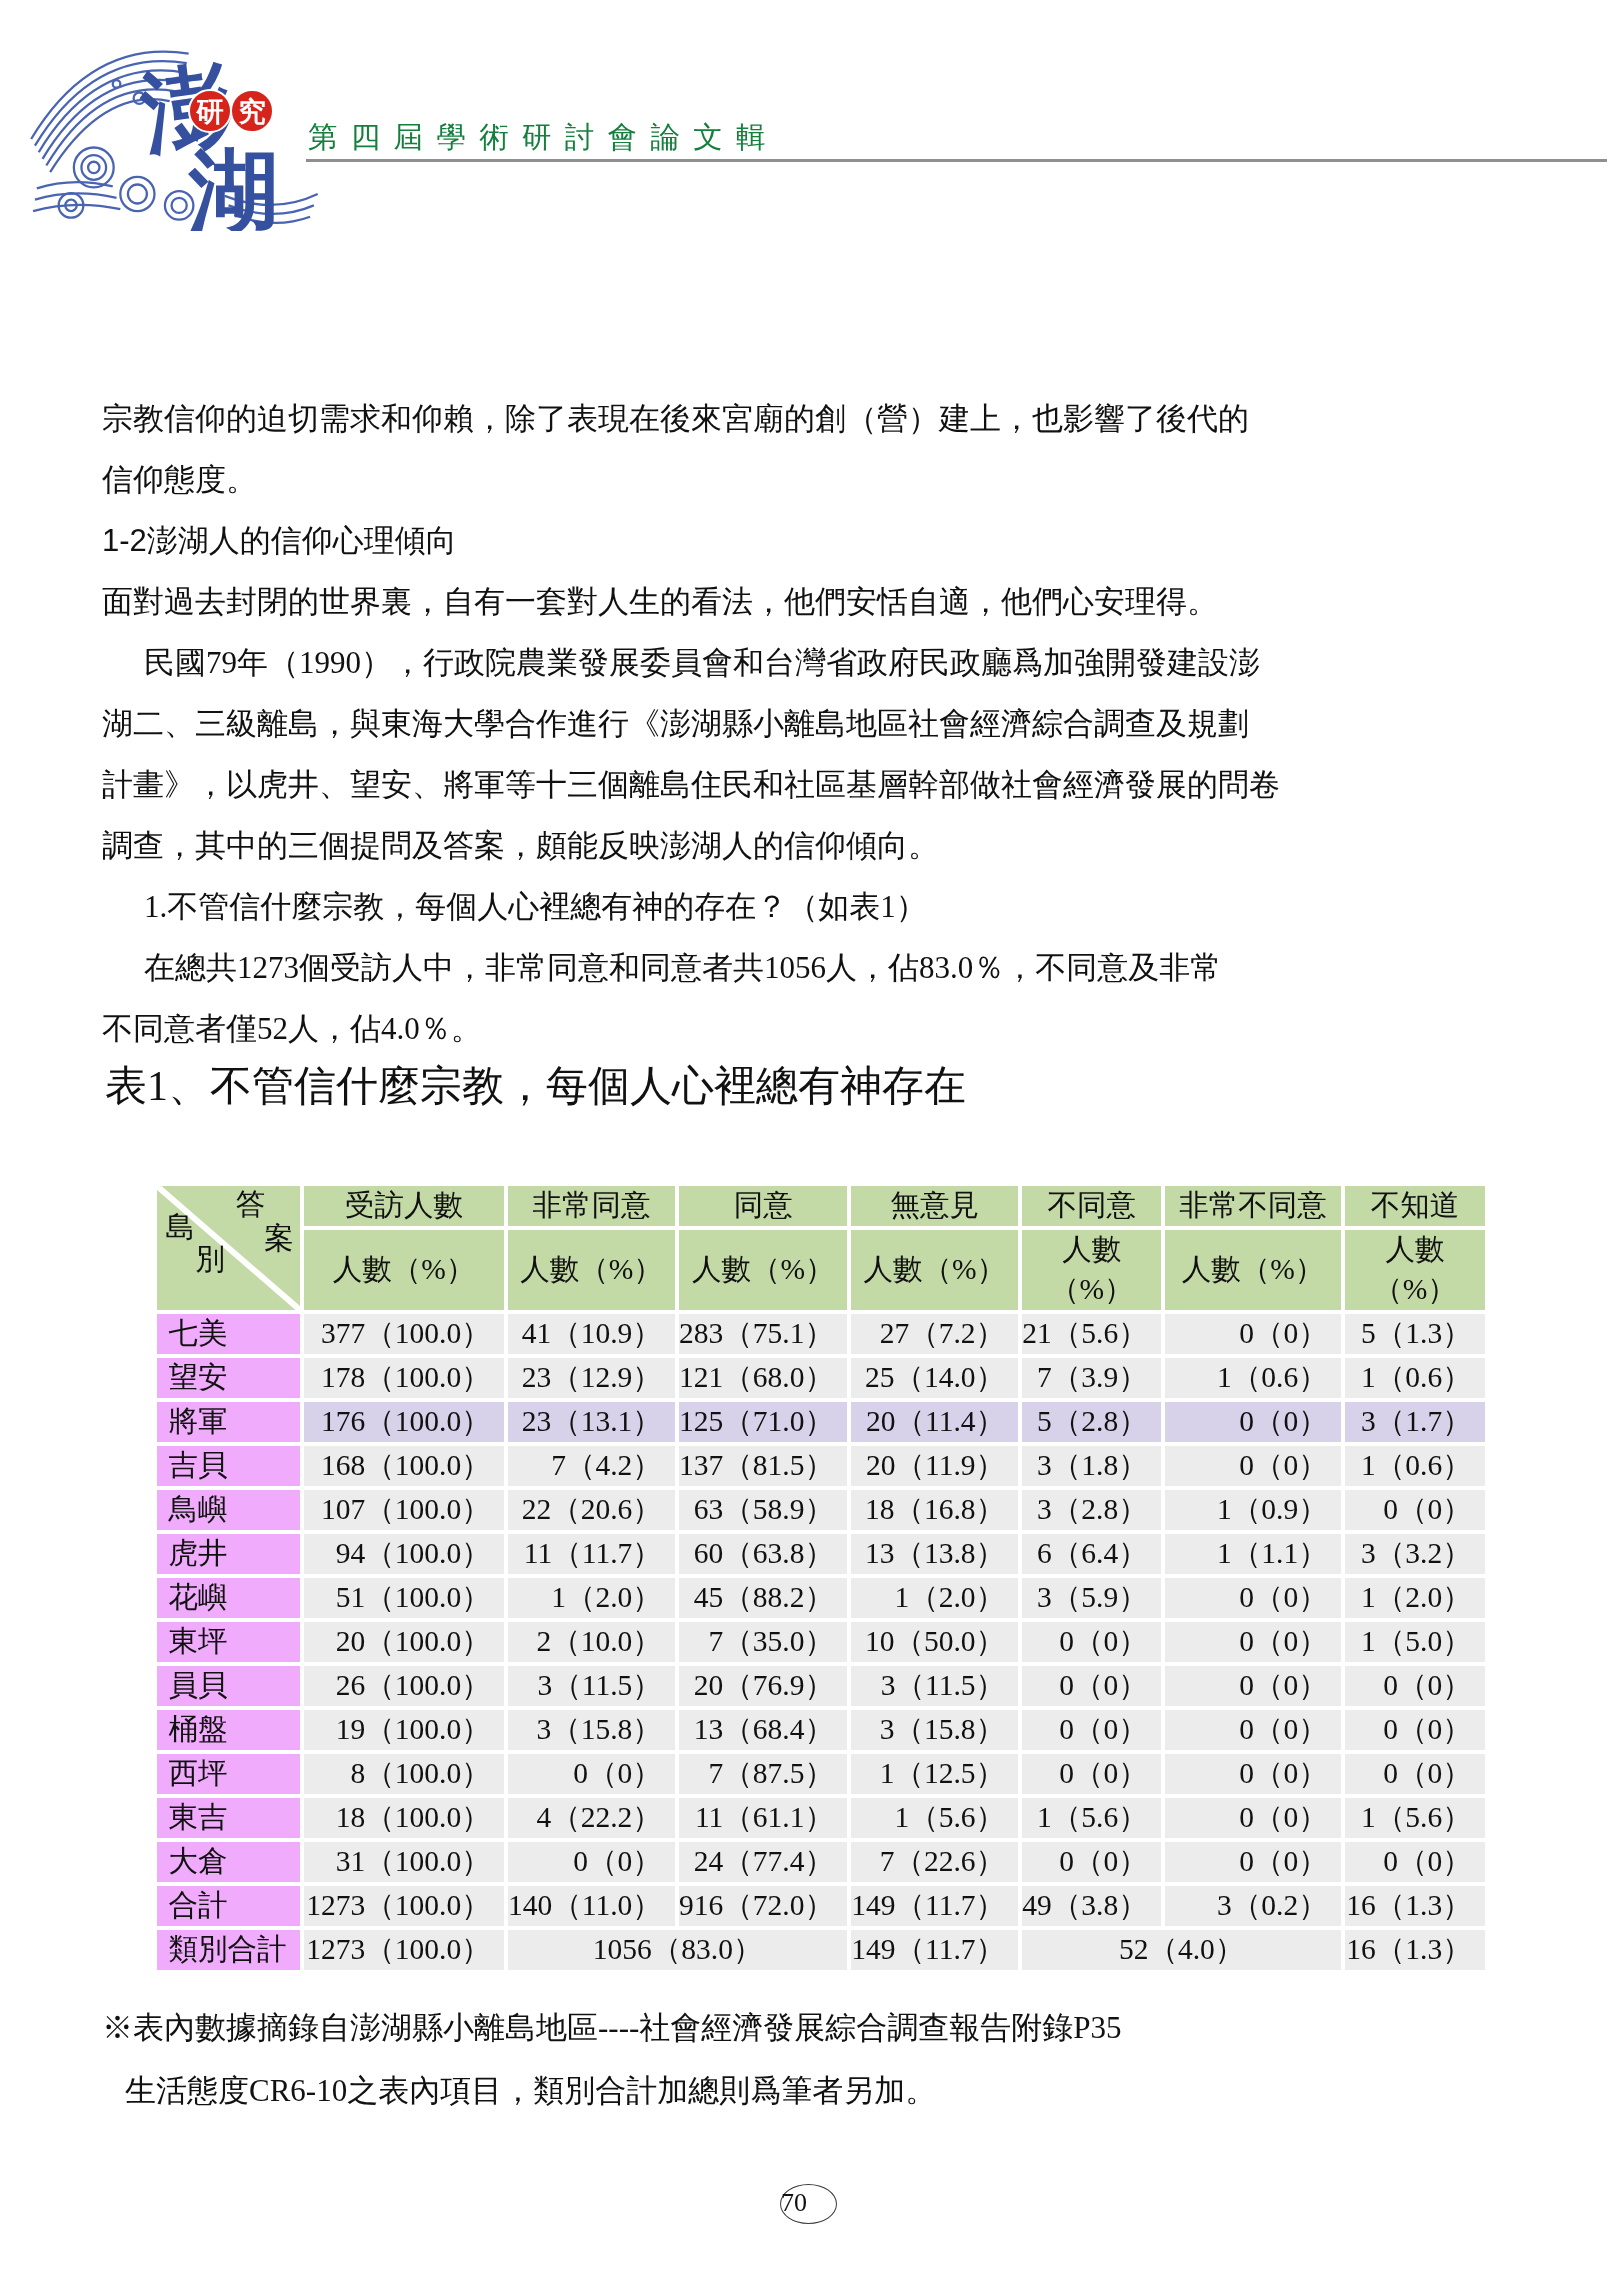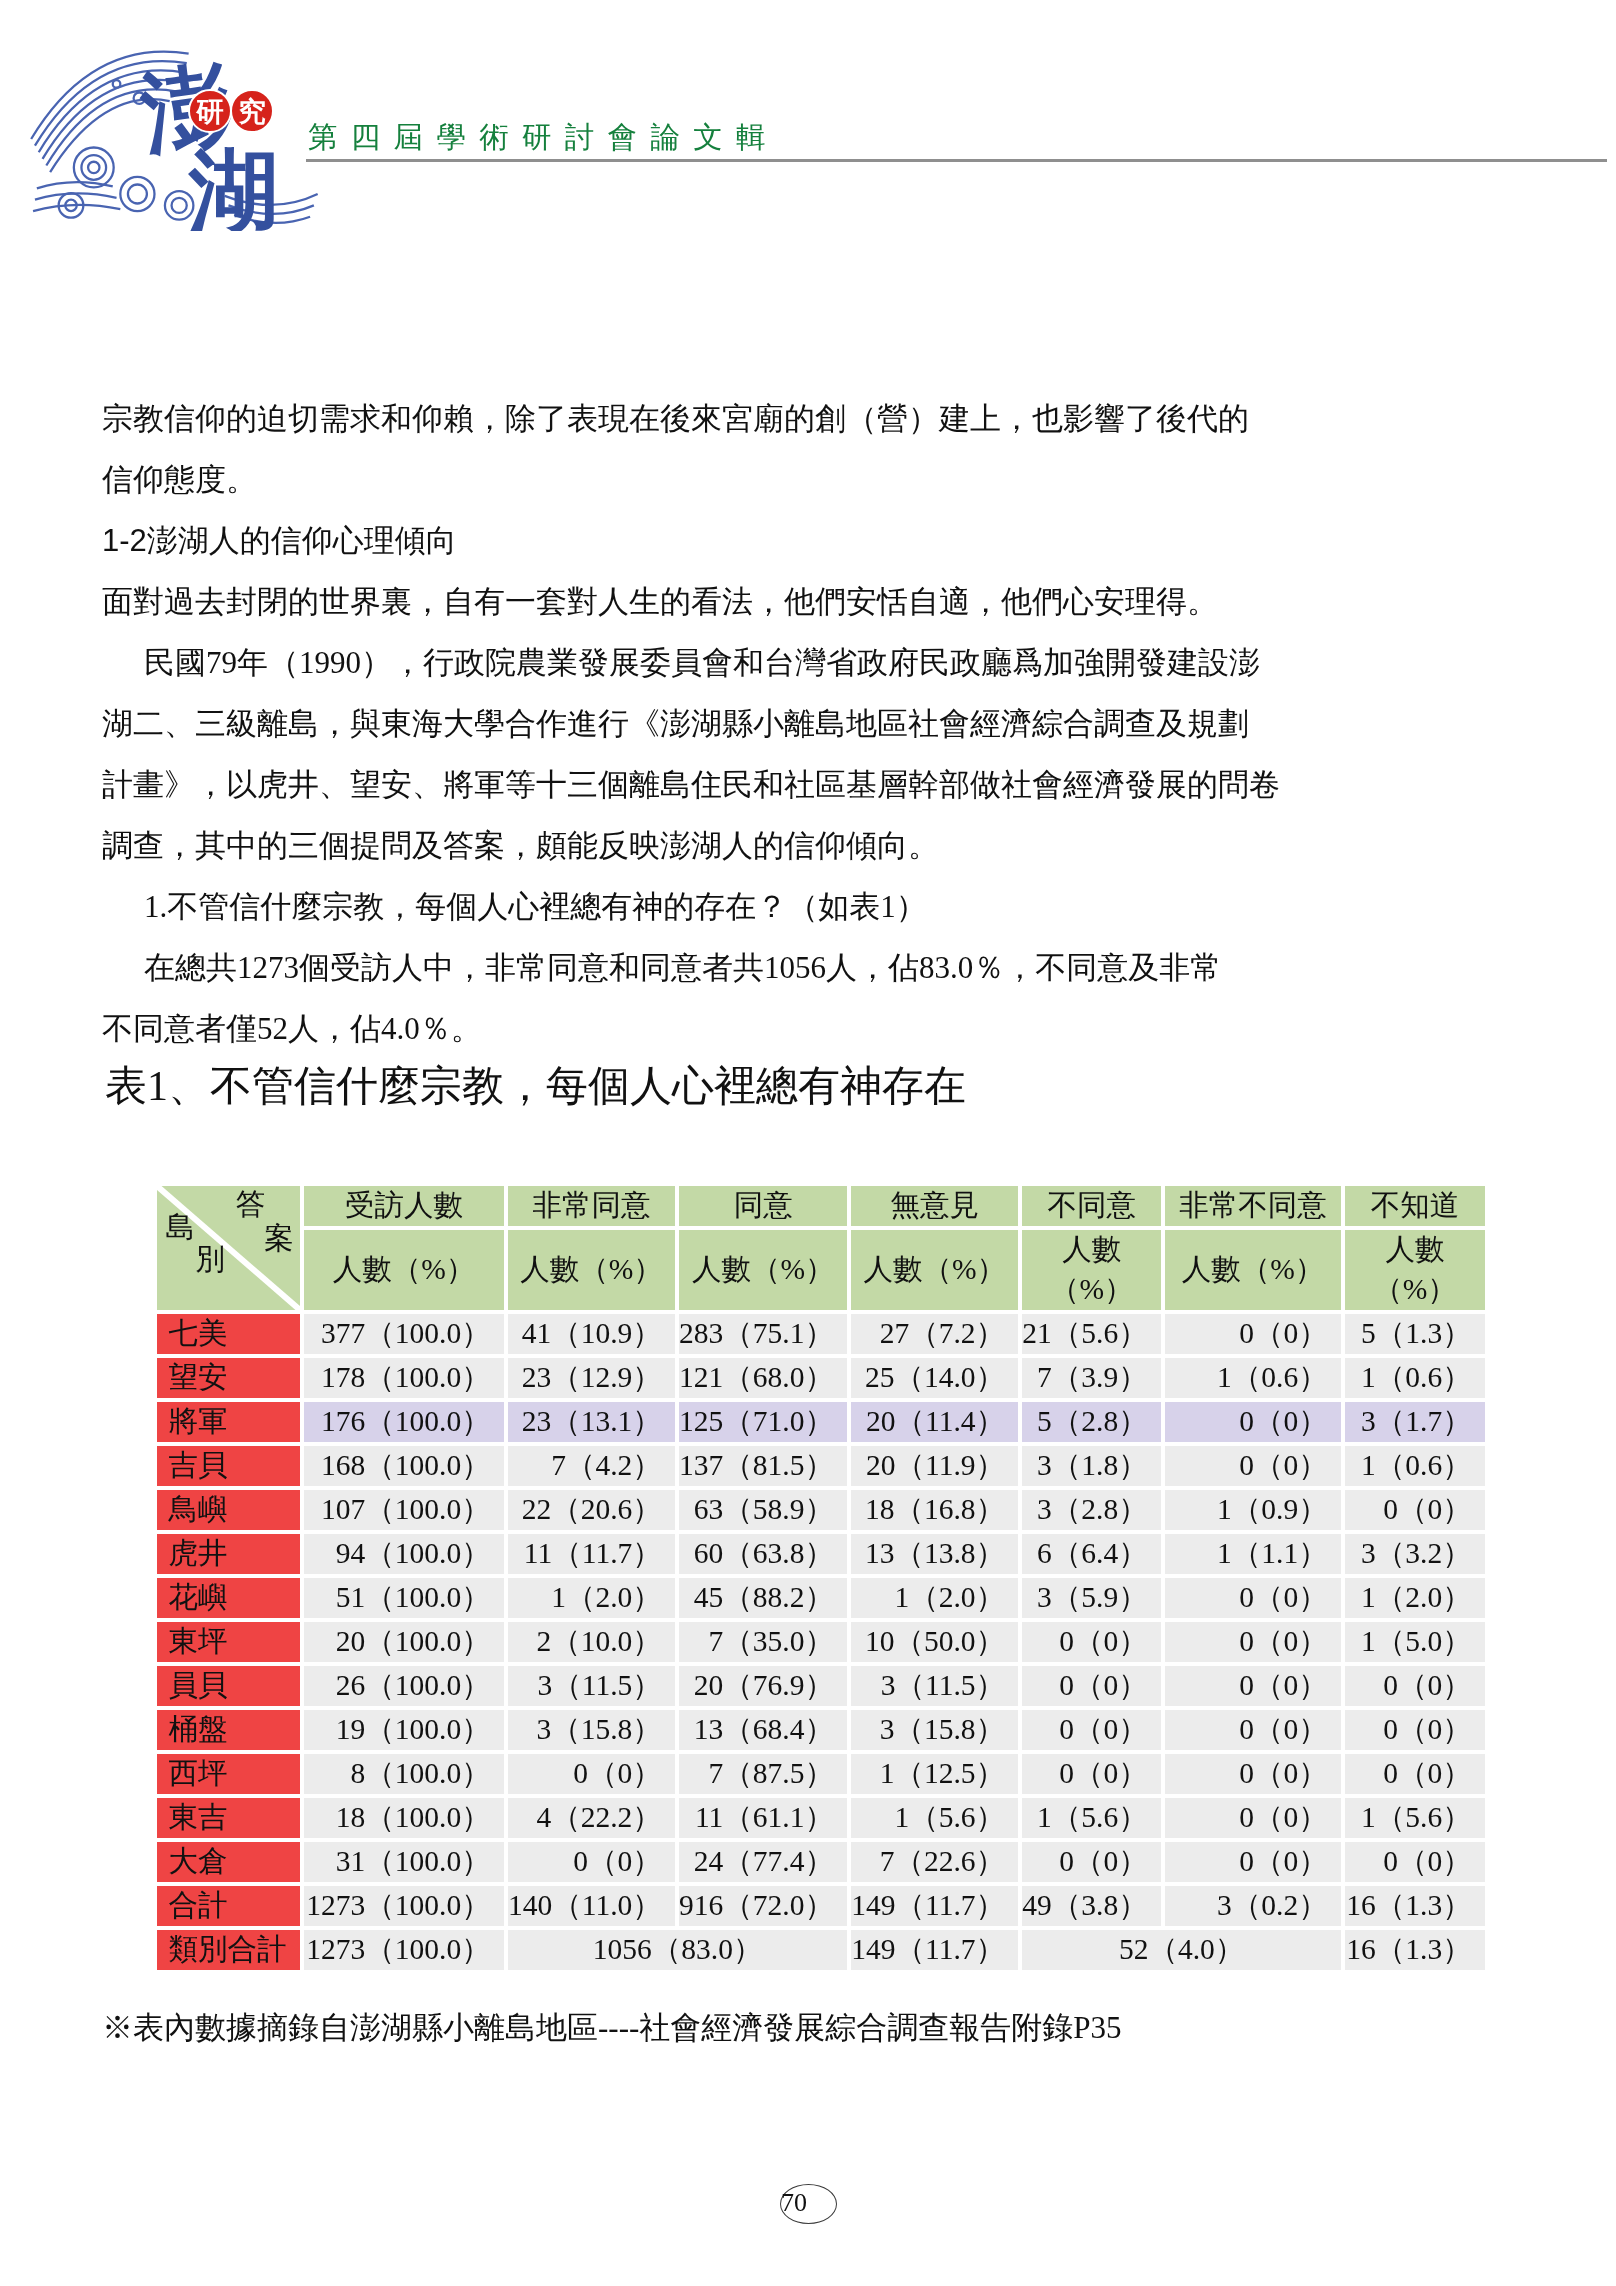--- a/index.html
+++ b/index.html
@@ -25,21 +25,21 @@
   .bline{height:61px;line-height:61px;white-space:nowrap;}
   .bline.body-indent{text-indent:42px;}
   .bline.heading{font-family:"Liberation Sans","DejaVu Sans",sans-serif;font-size:31px;}
   .caption{position:absolute;left:105px;top:1056px;height:61px;line-height:61px;font-size:42px;white-space:nowrap;}
 
   
   table.stable{position:absolute;left:153px;top:1182px;border-collapse:separate;
      border-spacing:4.8px;table-layout:fixed;font-size:29.5px;}
   .stable th{background:#c3d9a6;font-weight:normal;height:38px;text-align:center;padding:0;}
   .stable td{background:#ececec;height:40px;text-align:right;padding:0 13.3px 0 0;white-space:nowrap;}
-  .stable td.rowname{background:#ef4444;text-align:left;padding:0 0 0 11.4px;}
+  .stable td.rowname{background:#f0abfc;text-align:left;padding:0 0 0 11.4px;}
   .stable tr.hl td:not(.rowname){background:#d7d2ea;}
   .stable td.center{text-align:center;padding:0;margin-left:20px;}
   th.corner{position:relative;padding:0;}
   .corner .diag{position:absolute;left:0;top:0;width:100%;height:100%;}
   .corner .ch{position:absolute;font-size:29.5px;line-height:1;}
   .corner .tr0{top:3.8px;left:55%;}
   .corner .tr1{top:38px;left:75%;}
   .corner .bl0{top:27px;left:6%;}
   .corner .bl1{top:59px;left:27%;}
 
@@ -293,17 +293,18 @@
           <td colspan="1">1273（100.0）</td>
           <td colspan="2" class="center">1056（83.0）</td>
           <td colspan="1">149（11.7）</td>
           <td colspan="2" class="center">52（4.0）</td>
           <td colspan="1">16（1.3）</td>
         </tr>
       </tbody>
     </table>
 
   <div class="fn1">※表內數據摘錄自澎湖縣小離島地區----社會經濟發展綜合調查報告附錄P35</div>
+  <div class="fn2">生活態度CR6-10之表內項目，類別合計加總則爲筆者另加。</div>
 
   <div class="pageno">70</div>
 
 </div>
 
 
 </body></html>

